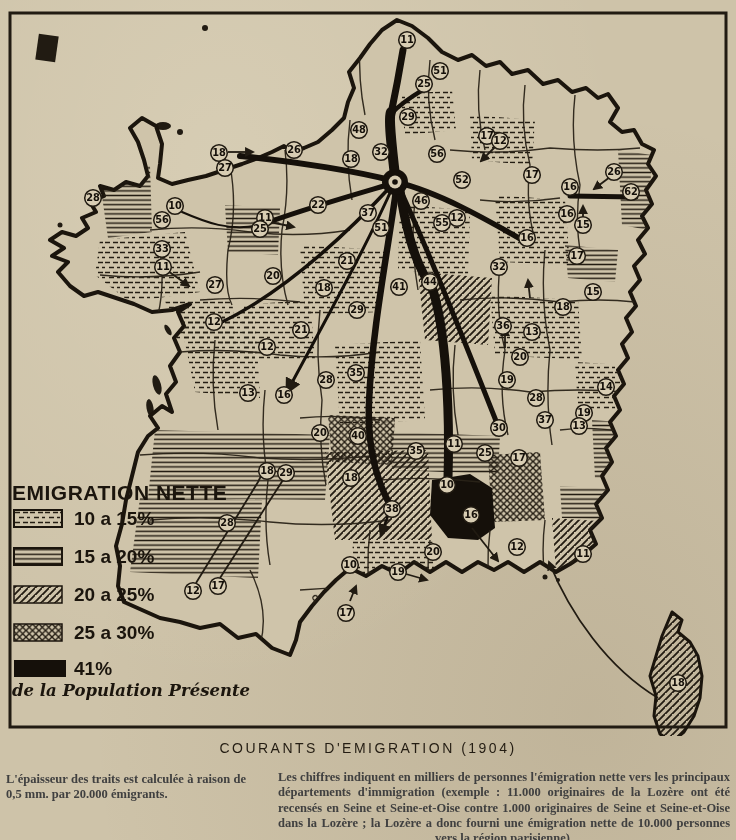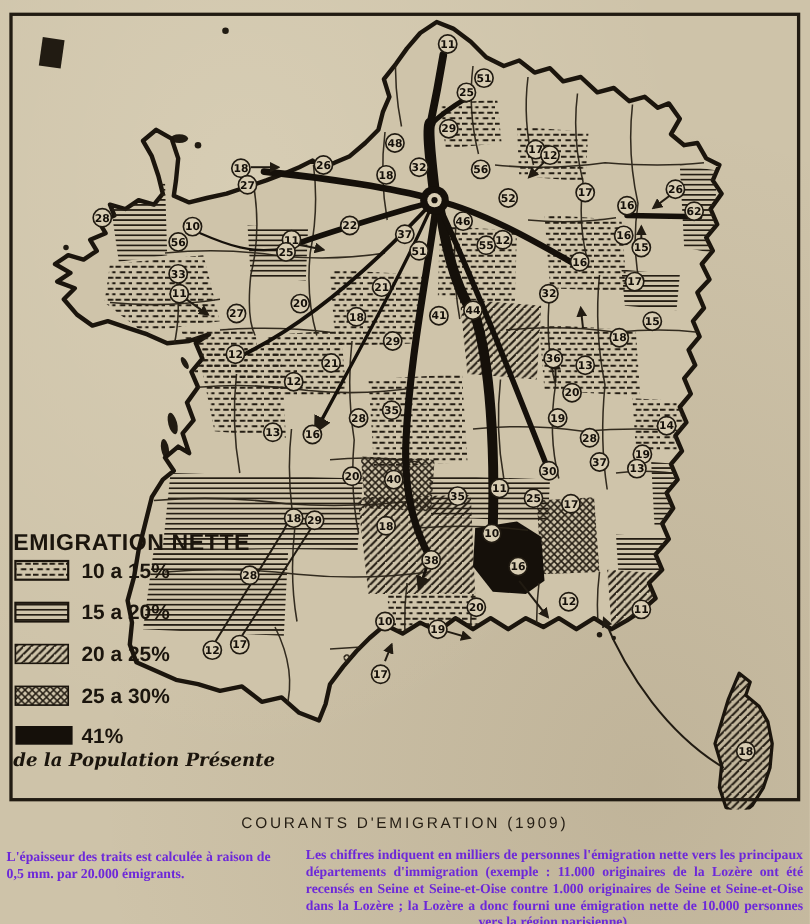--- a/index.html
+++ b/index.html
@@ -9,21 +9,21 @@
     font-family:"Liberation Sans",sans-serif;color:#211b12;
   }
   .paper-shade{position:absolute;inset:0;pointer-events:none;
     background:radial-gradient(ellipse at 30% 20%, rgba(255,250,230,.18), rgba(0,0,0,0) 55%),
                radial-gradient(ellipse at 80% 85%, rgba(90,70,40,.12), rgba(0,0,0,0) 60%);}
   svg{position:absolute;left:0;top:0;}
   .caption{
     position:absolute;top:740px;left:0;width:736px;text-align:center;
     font:400 14px "Liberation Sans",sans-serif;letter-spacing:2.5px;color:#241d13;
   }
-  .note{position:absolute;font:700 12.5px "Liberation Serif",serif;color:#6d28d9;line-height:1.22;}
+  .note{position:absolute;font:700 12.5px "Liberation Serif",serif;color:#404040;line-height:1.22;}
   .note-left{top:772px;left:6px;width:240px;text-align:justify;}
   .note-right{top:770px;left:278px;width:452px;text-align:justify;text-align-last:center;}
   #markers circle{fill:#d8cdb3;stroke:#211b12;stroke-width:1.5;}
   #markers text{font:700 9.8px "DejaVu Sans",sans-serif;fill:#15100a;text-anchor:middle;}
   .legend-title{font:700 21px "Liberation Sans",sans-serif;fill:#1b150d;letter-spacing:.5px;}
   .legend-label{font:700 19px "Liberation Sans",sans-serif;fill:#1b150d;}
   .legend-foot{font:italic 700 16.5px "DejaVu Serif",serif;fill:#1b150d;}
 </style>
 </head>
 <body>
@@ -550,15 +550,15 @@
       <text class="legend-label" x="74" y="639">25 a 30%</text>
     </g>
     <g>
       <rect x="14" y="660" width="52" height="17" fill="#15100a"></rect>
       <text class="legend-label" x="74" y="675">41%</text>
     </g>
     <text class="legend-foot" x="12" y="696">de la Population Présente</text>
   </g>
 </svg>
 
-<div class="caption">COURANTS D'EMIGRATION (1909)</div>
+<div class="caption">COURANTS D'EMIGRATION (1904)</div>
 <div class="note note-left">L'épaisseur des traits est calculée à raison de 0,5 mm. par 20.000 émigrants.</div>
 <div class="note note-right">Les chiffres indiquent en milliers de personnes l'émigration nette vers les principaux départements d'immigration (exemple : 11.000 originaires de la Lozère ont été recensés en Seine et Seine-et-Oise contre 1.000 originaires de Seine et Seine-et-Oise dans la Lozère ; la Lozère a donc fourni une émigration nette de 10.000 personnes vers la région parisienne).</div>
 
 </body></html>

